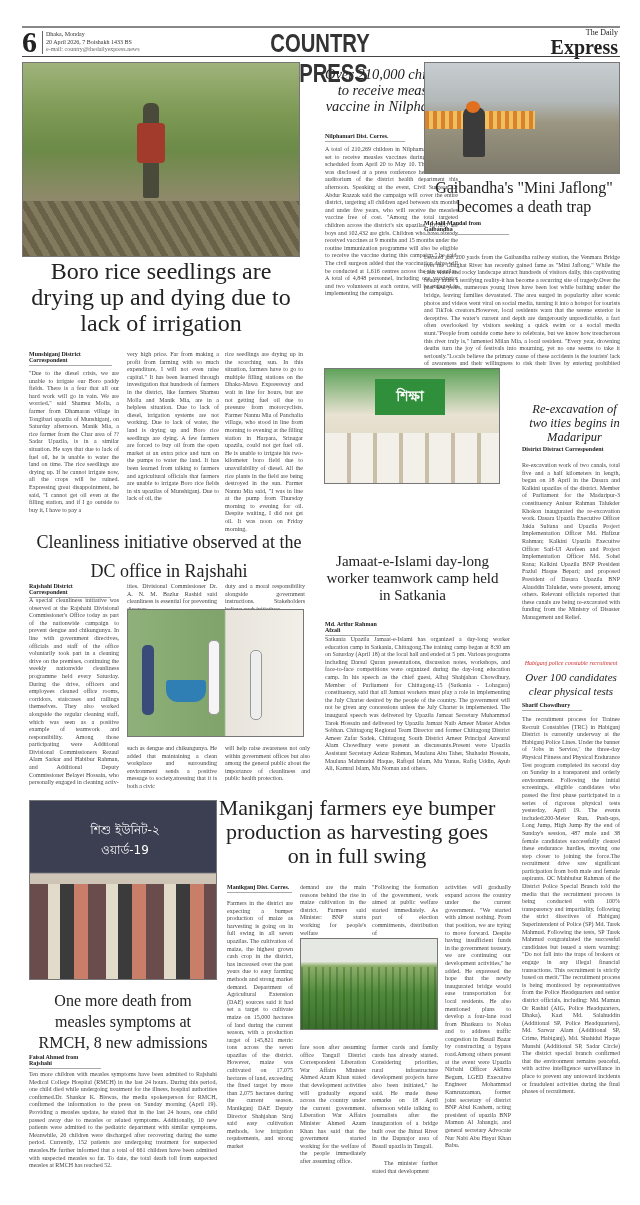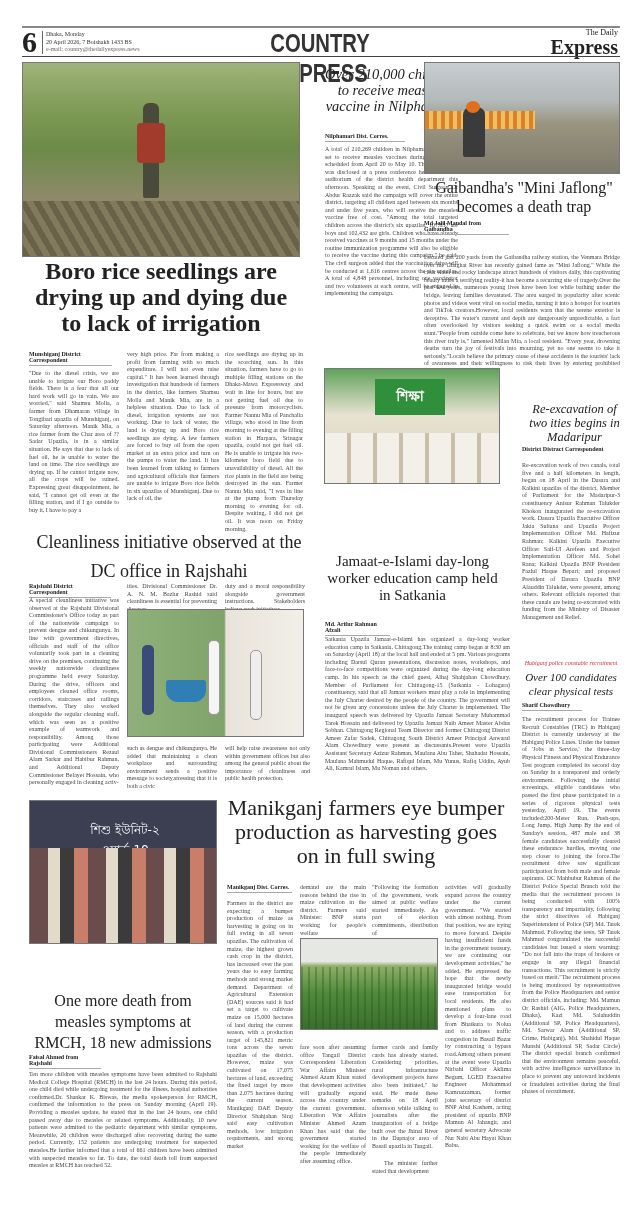--- a/index.html
+++ b/index.html
@@ -36,21 +36,21 @@
   <span class="s">The Daily</span>
   <span class="b">Express</span>
 </div>
 <div class="abs botline"></div>
 
 <div class="abs photo" style="left:22px;top:62px;width:278px;height:195px;background:linear-gradient(180deg,#9fb37a 0%,#7e9a55 25%,#6c8a48 45%,#8f8a6a 70%,#6f6a50 100%)">
   <div style="position:absolute;left:120px;top:40px;width:16px;height:95px;background:#4a4a3a;border-radius:6px 6px 2px 2px"></div>
   <div style="position:absolute;left:114px;top:60px;width:28px;height:40px;background:#a33b2c;border-radius:4px"></div>
   <div style="position:absolute;left:0;bottom:0;width:100%;height:55px;background:repeating-linear-gradient(60deg,#6a6248 0 6px,#827a5c 6px 12px)"></div>
 </div>
-<div class="abs hl" style="left:22px;top:258px;width:278px;font-size:24px;line-height:26px;font-weight:bold;color:#222">Boro rice seedlings are drying up and dying due to lack of irrigation</div>
+<div class="abs hl" style="left:22px;top:258px;width:278px;font-size:24px;line-height:26px;font-weight:normal;color:#222">Boro rice seedlings are drying up and dying due to lack of irrigation</div>
 
 <div class="abs hl ital" style="left:323px;top:66px;width:135px;font-size:14.5px;line-height:16px">Over 210,000 children to receive measles vaccine in Nilphamari</div>
 <div class="abs byline" style="left:325px;top:133px;width:80px">Nilphamari Dist. Corres.</div>
 <div class="abs body" style="left:325px;top:146px;width:133px">A total of 210,269 children in Nilphamari district are set to receive measles vaccines during a campaign scheduled from April 20 to May 10. The information was disclosed at a press conference held at the EPI auditorium of the district health department this afternoon. Speaking at the event, Civil Surgeon Dr Abdur Razzak said the campaign will cover the entire district, targeting all children aged between six months and under five years, who will receive the measles vaccine free of cost. "Among the total targeted children across the district's six upazilas, 107,837 are boys and 102,432 are girls. Children who have already received vaccines at 9 months and 15 months under the routine immunization programme will also be eligible to receive the vaccine during this campaign," he said. The civil surgeon added that the vaccination drive will be conducted at 1,616 centres across the six upazilas. A total of 4,848 personnel, including one vaccinator and two volunteers at each centre, will be engaged in implementing the campaign.</div>
 
 <div class="abs photo" style="left:424px;top:62px;width:196px;height:112px;background:linear-gradient(180deg,#c8cdd2 0%,#b3b8b8 35%,#9a9580 55%,#7e7a6c 100%)">
   <div style="position:absolute;left:0;top:48px;width:110px;height:18px;background:repeating-linear-gradient(90deg,#d9822b 0 4px,#f0c060 4px 8px)"></div>
   <div style="position:absolute;left:38px;top:44px;width:22px;height:50px;background:#3b3b3b;border-radius:8px 8px 2px 2px"></div>
   <div style="position:absolute;left:41px;top:38px;width:14px;height:12px;background:#e07020;border-radius:50%"></div>
 </div>
@@ -84,35 +84,35 @@
 <div class="abs body" style="left:225px;top:583px;width:80px">duty and a moral responsibility alongside government instructions. Stakeholders believe such initiatives</div>
 <div class="abs photo" style="left:127px;top:609px;width:177px;height:128px;background:linear-gradient(90deg,#8fb07a 0%,#7fa36a 55%,#e8e4dc 56%,#f2efe8 100%)">
   <div style="position:absolute;left:38px;top:70px;width:40px;height:22px;background:#2f7fb5;border-radius:3px 3px 12px 12px"></div>
   <div style="position:absolute;left:14px;top:35px;width:12px;height:70px;background:#3a4b7a;border-radius:5px"></div>
   <div style="position:absolute;left:80px;top:30px;width:12px;height:75px;background:#f5f5f5;border:1px solid #999;border-radius:5px"></div>
   <div style="position:absolute;left:122px;top:40px;width:12px;height:70px;background:#eee;border:1px solid #999;border-radius:5px"></div>
 </div>
 <div class="abs body" style="left:127px;top:745px;width:90px">such as dengue and chikungunya. He added that maintaining a clean workplace and surrounding environment sends a positive message to society,stressing that it is both a civic</div>
 <div class="abs body" style="left:225px;top:745px;width:85px">will help raise awareness not only within government offices but also among the general public about the importance of cleanliness and public health protection.</div>
 
-<div class="abs hl" style="left:320px;top:553px;width:185px;font-size:15px;line-height:17px">Jamaat-e-Islami day-long worker education camp held in Satkania</div>
+<div class="abs hl" style="left:320px;top:553px;width:185px;font-size:15px;line-height:17px">Jamaat-e-Islami day-long worker teamwork camp held in Satkania</div>
 <div class="abs byline" style="left:325px;top:621px;width:65px">Md. Arifur Rahman Afzali</div>
 <div class="abs body" style="left:325px;top:636px;width:185px">Satkania Upazila Jamaat-e-Islami has organized a day-long worker education camp in Satkania, Chittagong.The training camp began at 8:30 am on Saturday (April 18) at the local hall and ended at 5 pm. Various programs including Darsul Quran presentations, discussion notes, workshops, and face-to-face competitions were organized during the day-long education camp. In his speech as the chief guest, Alhaj Shahjahan Chowdhury, Member of Parliament for Chittagong-15 (Satkania - Lohagara) constituency, said that all Jamaat workers must play a role in implementing the July Charter desired by the people of the country. The government will not be given any concessions unless the July Charter is implemented. The inaugural speech was delivered by Upazila Jamaat Secretary Muhammad Tarek Hossain and delivered by Upazila Jamaat Naib Ameer Master Abdus Sobhan. Chittagong Regional Team Director and former Chittagong District Ameer Zafar Sadek, Chittagong South District Ameer Principal Anwarul Alam Chowdhury were present as discussants.Present were Upazila Assistant Secretary Azizur Rahman, Maulana Abu Taher, Shahadat Hossain, Maulana Mahmudul Haque, Rafiqul Islam, Mu Yunus, Rafiq Uddin, Ayub Ali, Kamrul Islam, Mu Noman and others.</div>
 
-<div class="abs photo" style="left:29px;top:800px;width:188px;height:144px;background:linear-gradient(180deg,#3c3f52 0%,#3c3f52 40%,#cfc6b8 41%,#b5aa98 100%)">
+<div class="abs photo" style="left:29px;top:800px;width:188px;height:180px;background:linear-gradient(180deg,#3c3f52 0%,#3c3f52 40%,#cfc6b8 41%,#b5aa98 100%)">
   <div style="position:absolute;left:40px;top:20px;width:110px;color:#fff;font-size:12px;text-align:center;font-family:'DejaVu Sans',sans-serif">শিশু ইউনিট-২</div>
   <div style="position:absolute;left:40px;top:40px;width:110px;color:#fff;font-size:12px;text-align:center;font-family:'DejaVu Sans',sans-serif">ওয়ার্ড-19</div>
   <div style="position:absolute;left:0;bottom:0;width:100%;height:95px;background:repeating-linear-gradient(90deg,#6b4c4c 0 18px,#e3dbc9 18px 30px,#3b3b3b 30px 44px,#c97e6a 44px 58px)"></div>
 </div>
 
-<div class="abs hl" style="left:28px;top:990px;width:190px;font-size:16px;line-height:21px">One more death from measles symptoms at RMCH, 18 new admissions</div>
+<div class="abs hl" style="left:28px;top:990px;width:190px;font-size:16px;line-height:21px">One more death from measles symptoms at RMCH, 8 new admissions</div>
 <div class="abs byline" style="left:29px;top:1054px;width:72px">Faisal Ahmed from Rajshahi</div>
 <div class="abs body" style="left:29px;top:1071px;width:188px">Ten more children with measles symptoms have been admitted to Rajshahi Medical College Hospital (RMCH) in the last 24 hours. During this period, one child died while undergoing treatment for the illness, hospital authorities confirmed.Dr. Shankar K. Biswas, the media spokesperson for RMCH, confirmed the information to the press on Sunday morning (April 19). Providing a measles update, he stated that in the last 24 hours, one child passed away due to measles or related symptoms. Additionally, 10 new patients were admitted to the pediatric department with similar symptoms. Meanwhile, 26 children were discharged after recovering during the same period. Currently, 152 patients are undergoing treatment for suspected measles.He further informed that a total of 661 children have been admitted with suspected measles so far. To date, the total death toll from suspected measles at RMCH has reached 52.</div>
 
-<div class="abs hl" style="left:225px;top:796px;width:282px;font-size:22px;line-height:24px">Manikganj farmers eye bumper production as harvesting goes on in full swing</div>
+<div class="abs hl" style="left:216px;top:796px;width:282px;font-size:22px;line-height:24px">Manikganj farmers eye bumper production as harvesting goes on in full swing</div>
 <div class="abs byline" style="left:227px;top:884px;width:65px">Manikganj Dist. Corres.</div>
 <div class="abs body" style="left:227px;top:900px;width:66px">Farmers in the district are expecting a bumper production of maize as harvesting is going on in full swing in all seven upazilas. The cultivation of maize, the highest grown cash crop in the district, has increased over the past years due to easy farming methods and strong market demand. Department of Agricultural Extension (DAE) sources said it had set a target to cultivate maize on 15,000 hectares of land during the current season, with a production target of 145,821 metric tons across the seven upazilas of the district. However, maize was cultivated on 17,075 hectares of land, exceeding the fixed target by more than 2,075 hectares during the current season. Manikganj DAE Deputy Director Shahjahan Siraj said easy cultivation methods, low irrigation requirements, and strong market</div>
 <div class="abs body" style="left:300px;top:884px;width:66px">demand are the main reasons behind the rise in maize cultivation in the district. Farmers said Minister: BNP starts working for people's welfare</div>
 <div class="abs body" style="left:372px;top:884px;width:66px">"Following the formation of the government, work aimed at public welfare started immediately. As part of election commitments, distribution of</div>
 <div class="abs photo" style="left:300px;top:938px;width:138px;height:92px;background:linear-gradient(180deg,#e6e8e4 0%,#e6e8e4 25%,#8fb06a 30%,#4f8a3a 60%,#3a6e2c 100%)">
   <div style="position:absolute;left:0;top:28px;width:100%;height:64px;background:repeating-linear-gradient(90deg,rgba(40,80,30,.35) 0 2px,transparent 2px 7px)"></div>
 </div>
 <div class="abs body" style="left:300px;top:1044px;width:66px">fare soon after assuming office Tangail District Correspondent Liberation War Affairs Minister Ahmed Azam Khan stated that development activities will gradually expand across the country under the current government. Liberation War Affairs Minister Ahmed Azam Khan has said that the government started working for the welfare of the people immediately after assuming office.</div>
 <div class="abs body" style="left:372px;top:1044px;width:66px">farmer cards and family cards has already started. Considering priorities, rural infrastructure development projects have also been initiated," he said. He made these remarks on 18 April afternoon while talking to journalists after the inauguration of a bridge built over the Jhinai River in the Dapnajor area of Basail upazila in Tangail.</div>
 <div class="abs body" style="left:372px;top:1160px;width:66px;text-indent:12px">The minister further stated that development</div>

